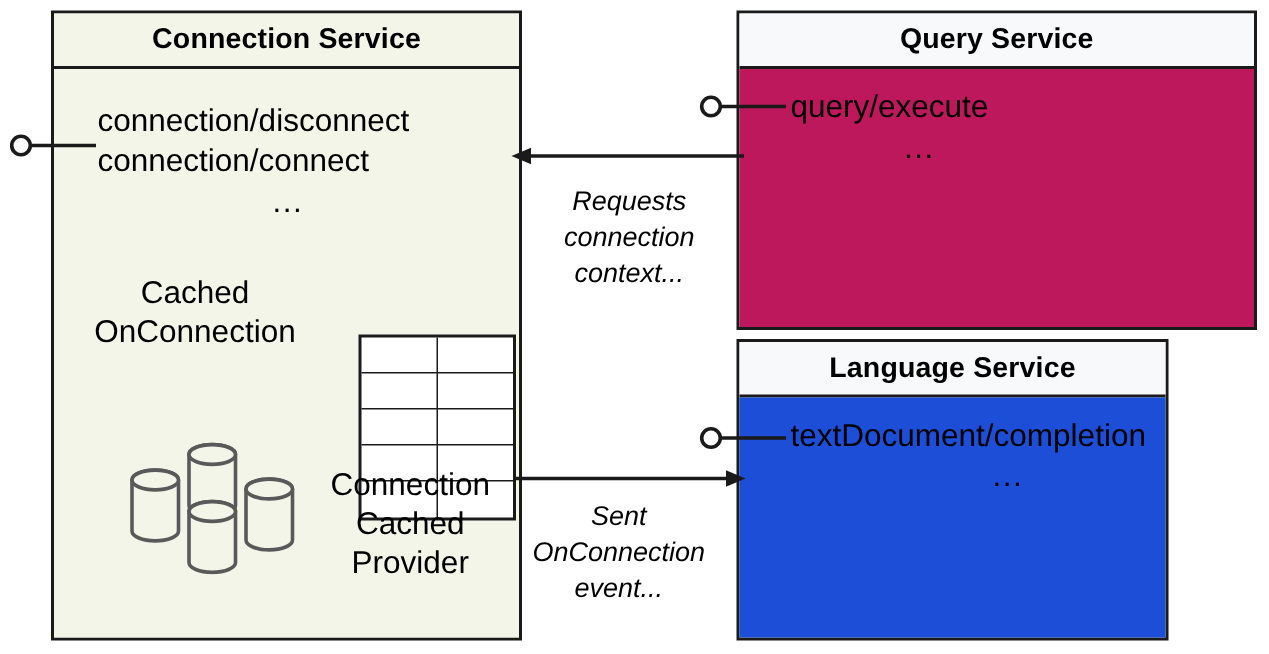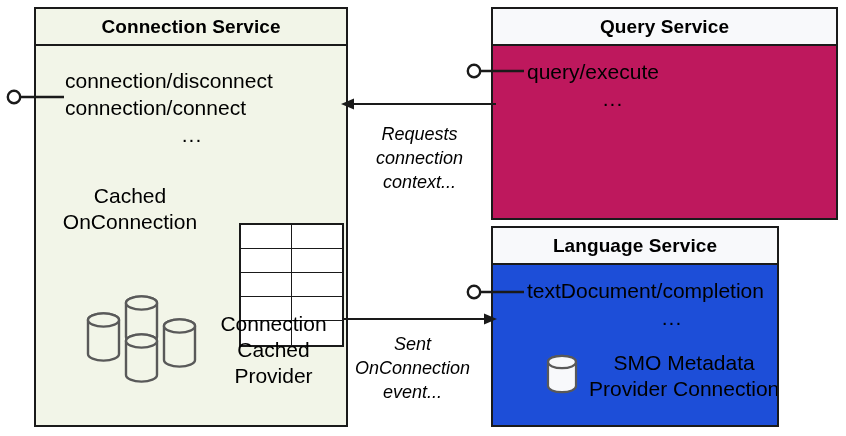--- a/index.html
+++ b/index.html
@@ -266,34 +266,20 @@
 
   <div class="uml-box" id="language-service">
     <div class="uml-header">Language Service</div>
     <div class="uml-body">
 
       <div class="endpoint-list" id="ls-endpoints">
         <span class="ep">textDocument/completion</span>
         <span class="ellipsis-line">...</span>
       </div>
 
-      <div class="db-row" id="ls-smo">
-        <span class="db-icon">
-          <svg width="34" height="46" viewBox="0 0 34 46" xmlns="http://www.w3.org/2000/svg">
-            <g fill="#f8f9fb" stroke="#595959" stroke-width="2.2" stroke-linejoin="round">
-              <path d="M3 11 a14 6.2 0 0 1 28 0 v24 a14 6.2 0 0 1 -28 0 z"></path>
-              <ellipse cx="17" cy="11" rx="14" ry="6.2"></ellipse>
-            </g>
-          </svg>
-        </span>
-        <span class="db-text">
-          <span>SMO Metadata</span><br>
-          <span>Provider Connection</span>
-        </span>
-      </div>
 
     </div>
   </div>
 
   <div class="lollipop" id="ls-lollipop">
     <svg width="62" height="22" viewBox="0 0 62 22" xmlns="http://www.w3.org/2000/svg">
       <line x1="17" y1="11" x2="60" y2="11" stroke="#1a1a1a" stroke-width="2.4"></line>
       <circle cx="10" cy="11" r="6.2" fill="#ffffff" stroke="#1a1a1a" stroke-width="2.4"></circle>
     </svg>
   </div>

